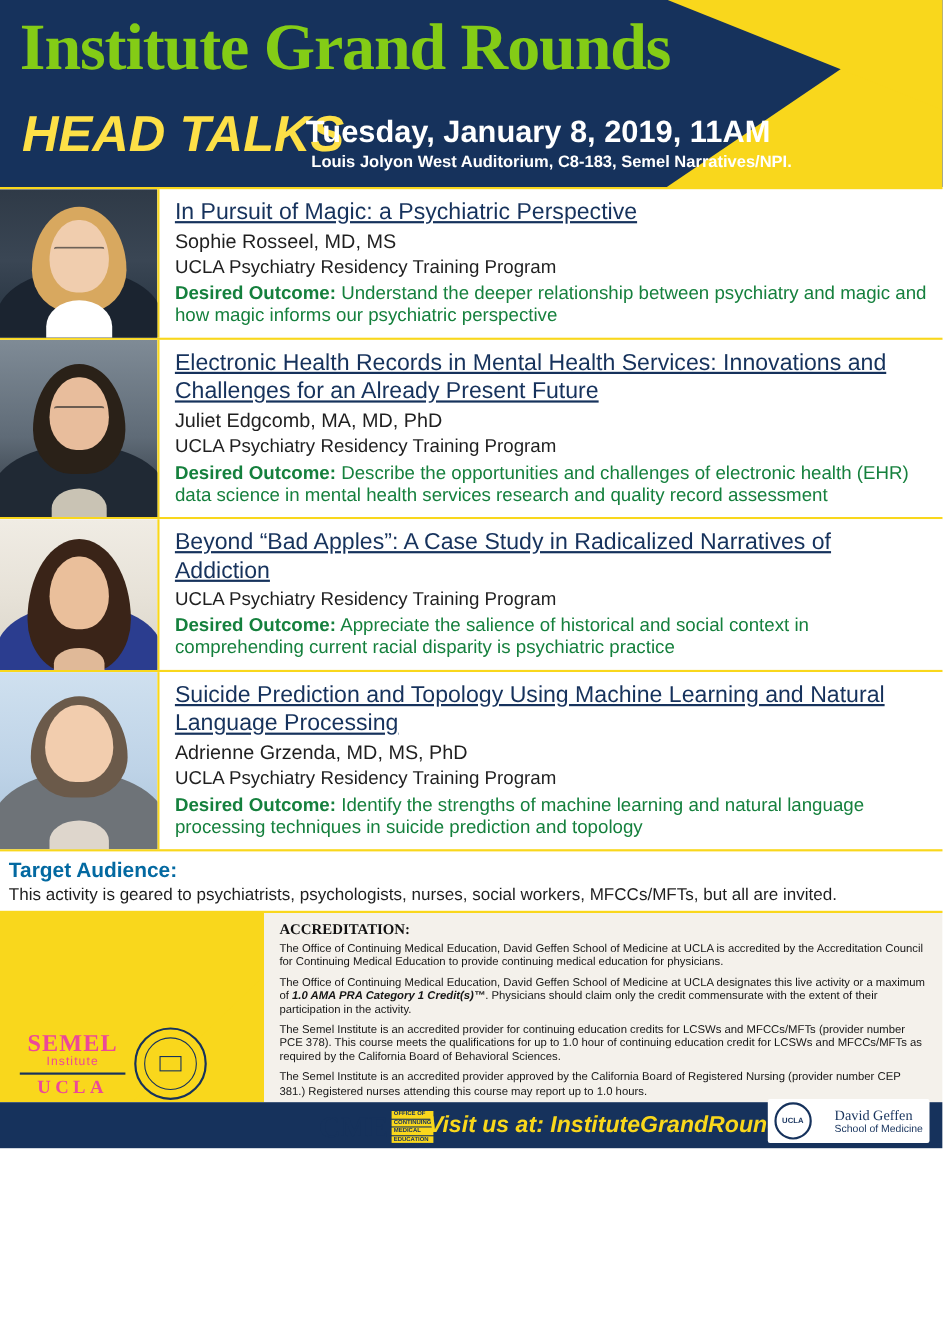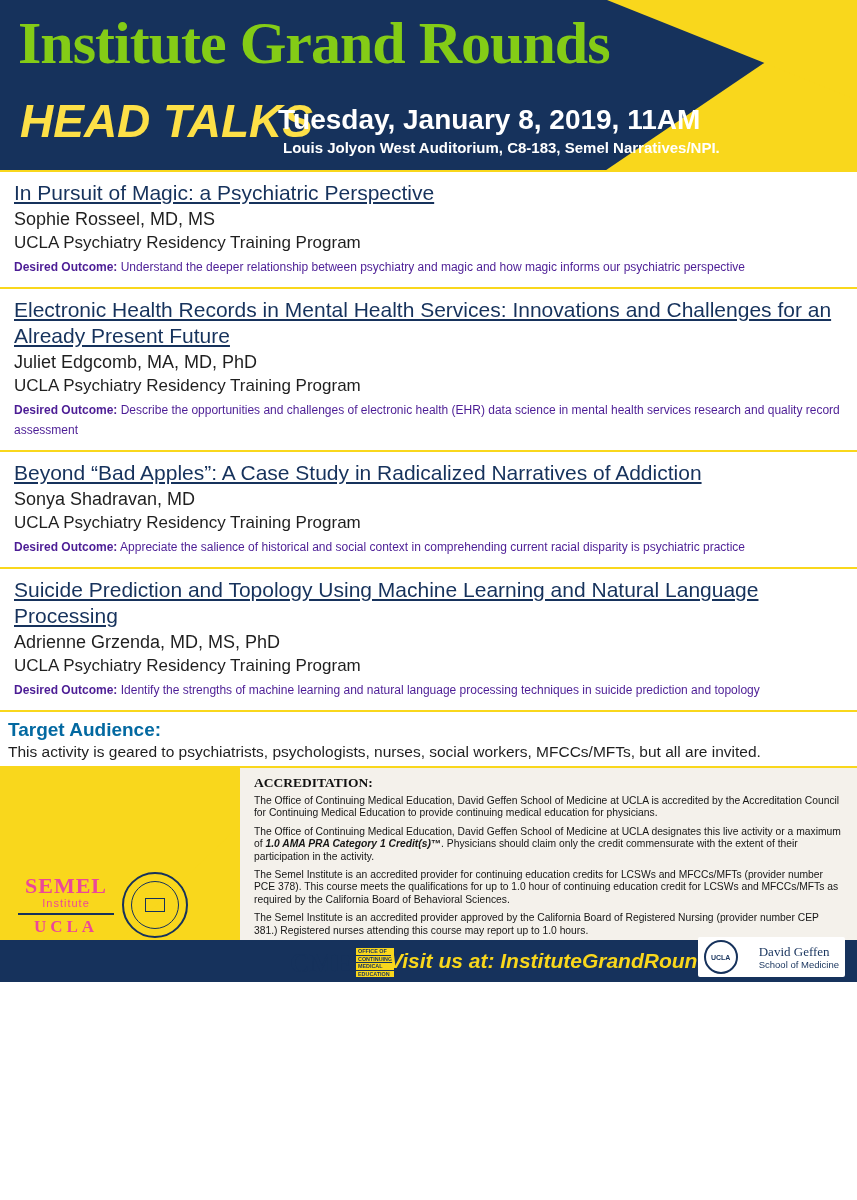--- a/index.html
+++ b/index.html
@@ -59,21 +59,20 @@
     color:#ffffff; white-space:nowrap;
   }
 
   
   .talks { position:relative; width:857px; }
   .talk-row {
     display:flex;
     border-bottom:2px solid #f9d71c;
     background:#ffffff;
     position:relative;
-    flex-direction:column;
   }
   .talk-row:first-child { border-top:2px solid #f9d71c; }
   .photo {
     width:145px; min-width:145px;
     border-right:2px solid #f9d71c;
     position:relative; overflow:hidden;
   }
   .ph-inner { position:absolute; inset:0; }
 
   
@@ -108,21 +107,21 @@
     text-decoration:underline;
     margin:0 0 2px 0;
   }
   .talk-speaker {
     font-size:18px; line-height:23px; color:#1f1f1f; margin:2px 0 0 0;
   }
   .talk-program {
     font-size:17px; line-height:22px; color:#1f1f1f; margin:1px 0 0 0;
   }
   .talk-outcome {
-    font-size:12px; line-height:20px; color:#4c1d95; margin:3px 0 0 0;
+    font-size:17px; line-height:20px; color:#15803d; margin:3px 0 0 0;
   }
   .talk-outcome b { font-weight:bold; }
 
   
   .audience {
     padding:6px 0 4px 8px;
     border-bottom:2px solid #f9d71c;
   }
   .aud-head {
     font-size:19px; font-weight:bold; color:#0369a1; line-height:24px;
@@ -275,21 +274,20 @@
       <div class="photo">
         <div class="ph-inner ph3">
           <div class="shoulders" style="width:150px;height:60px;background:#2b3d8f;"></div>
           <div class="hair" style="top:18px;width:94px;height:122px;background:#3a2418;"></div>
           <div class="face" style="top:34px;width:54px;height:66px;background:#eabf9b;"></div>
           <div class="shoulders" style="width:46px;height:20px;background:#e0b998;"></div>
         </div>
       </div>
       <div class="talk-body">
         <div class="talk-title">Beyond “Bad Apples”: A Case Study in Radicalized Narratives of Addiction</div>
-        <div class="talk-speaker">Sonya Shadravan, MD</div>
         <div class="talk-program">UCLA Psychiatry Residency Training Program</div>
         <div class="talk-outcome">
           <b>Desired Outcome:</b>
           <span>Appreciate the salience of historical and social context in comprehending current racial disparity is psychiatric practice</span>
         </div>
       </div>
     </div>
 
     <div class="talk-row">
       <div class="photo">

